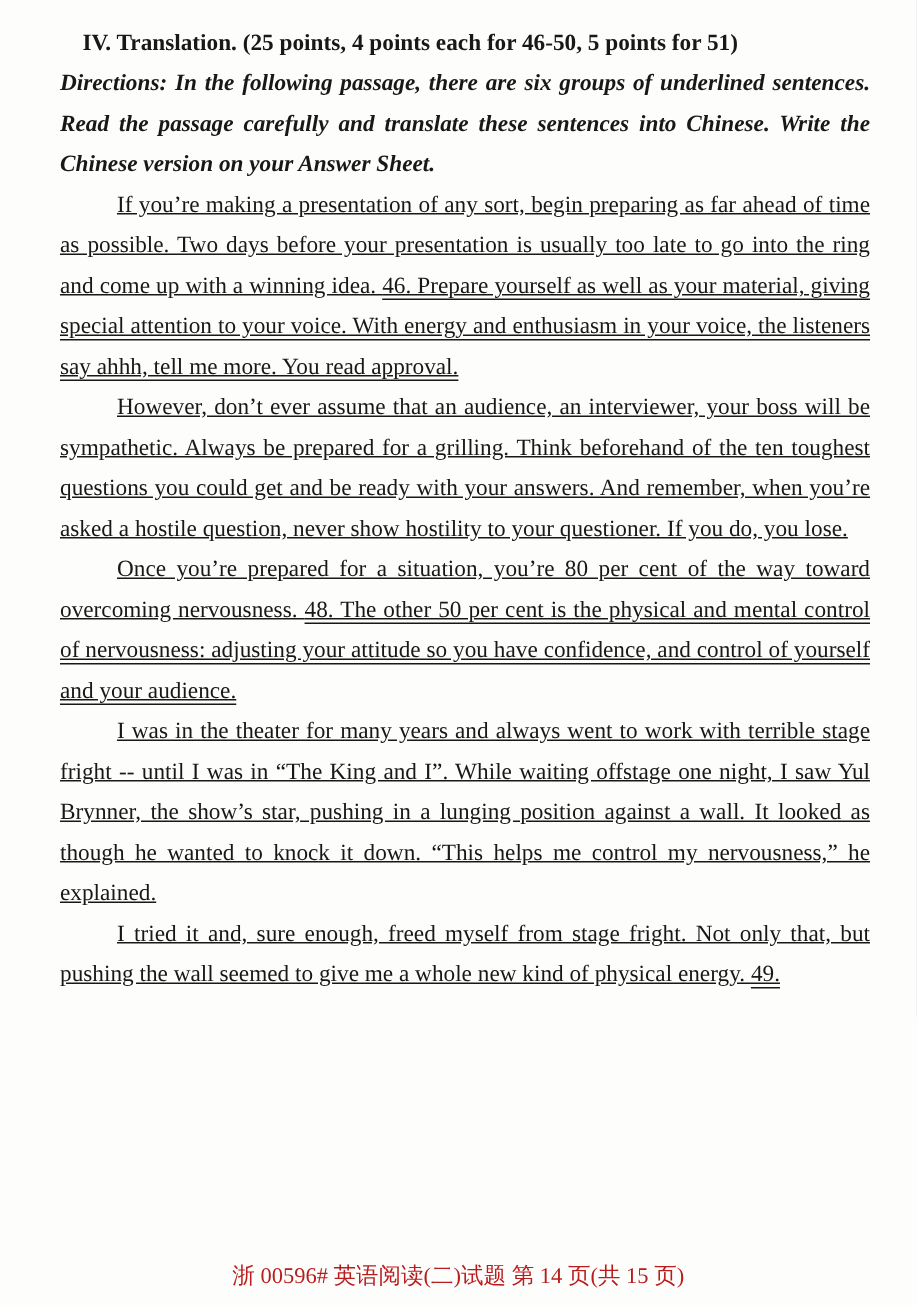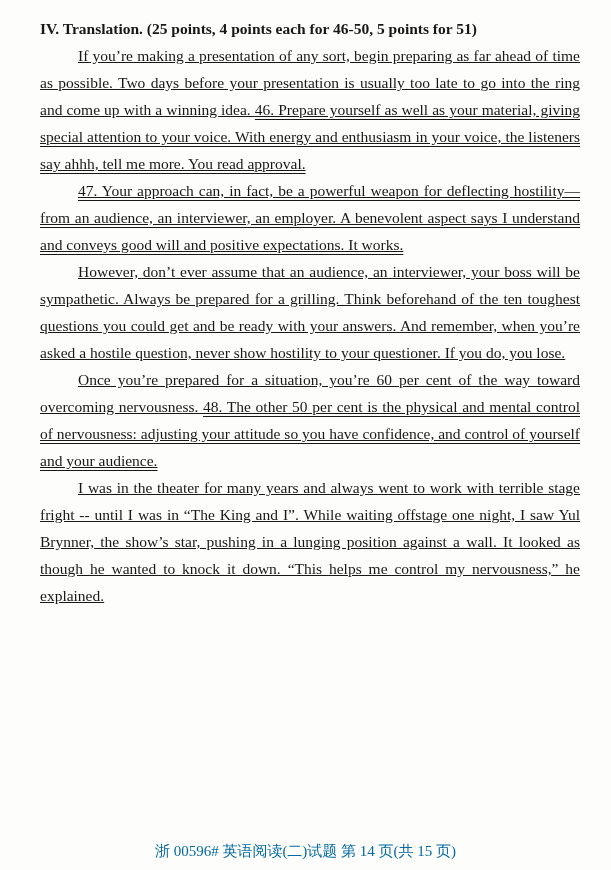--- a/index.html
+++ b/index.html
@@ -22,20 +22,21 @@
     position: absolute;
     top: 15px;
     left: 40px;
     width: 540px;
   }
   .title {
     font-size: 15.5px;
     font-weight: bold;
     line-height: 27px;
     white-space: nowrap;
+    margin-left: 15px;
   }
   .directions {
     font-size: 15.5px;
     font-weight: bold;
     font-style: italic;
     line-height: 27px;
     text-align: justify;
   }
   .passage p.para {
     margin: 0;
@@ -51,31 +52,32 @@
     text-underline-offset: 3.5px;
   }
   .footer {
     position: absolute;
     bottom: 8px;
     left: 0;
     width: 100%;
     text-align: center;
     font-size: 15px;
     line-height: 22px;
-    color: #0369a1;
+    color: #b91c1c;
   }
 </style>
 </head>
 <body>
 
 <div class="page">
   <div class="content">
     <div class="title">IV. Translation. (25 points, 4 points each for 46-50, 5 points for 51)</div>
+    <div class="directions">Directions: In the following passage, there are six groups of underlined sentences. Read the passage carefully and translate these sentences into Chinese. Write the Chinese version on your Answer Sheet.</div>
     <div class="passage" id="passage">
         <p class="para"><span>If you’re making a presentation of any sort, begin preparing as far ahead of time as possible. Two days before your presentation is usually too late to go into the ring and come up with a winning idea. </span><span class="u">46. Prepare yourself as well as your material, giving special attention to your voice. With energy and enthusiasm in your voice, the listeners say ahhh, tell me more. You read approval.</span></p>
-        <p class="para"><span class="u">47. Your approach can, in fact, be a powerful weapon for deflecting hostility—from an audience, an interviewer, an employer. A benevolent aspect says I understand and conveys good will and positive expectations. It works.</span></p>
         <p class="para"><span>However, don’t ever assume that an audience, an interviewer, your boss will be sympathetic. Always be prepared for a grilling. Think beforehand of the ten toughest questions you could get and be ready with your answers. And remember, when you’re asked a hostile question, never show hostility to your questioner. If you do, you lose.</span></p>
-        <p class="para"><span>Once you’re prepared for a situation, you’re 60 per cent of the way toward overcoming nervousness. </span><span class="u">48. The other 50 per cent is the physical and mental control of nervousness: adjusting your attitude so you have confidence, and control of yourself and your audience.</span></p>
+        <p class="para"><span>Once you’re prepared for a situation, you’re 80 per cent of the way toward overcoming nervousness. </span><span class="u">48. The other 50 per cent is the physical and mental control of nervousness: adjusting your attitude so you have confidence, and control of yourself and your audience.</span></p>
         <p class="para"><span>I was in the theater for many years and always went to work with terrible stage fright -- until I was in “The King and I”. While waiting offstage one night, I saw Yul Brynner, the show’s star, pushing in a lunging position against a wall. It looked as though he wanted to knock it down. “This helps me control my nervousness,” he explained.</span></p>
+        <p class="para"><span>I tried it and, sure enough, freed myself from stage fright. Not only that, but pushing the wall seemed to give me a whole new kind of physical energy. </span><span class="u">49.</span></p>
       </div>
   </div>
   <div class="footer">浙 00596# 英语阅读(二)试题 第 14 页(共 15 页)</div>
 </div>
 
 </body></html>

